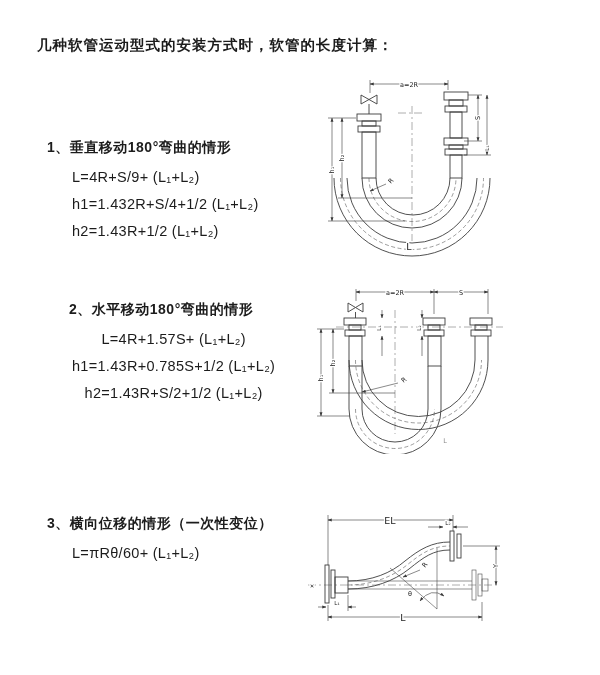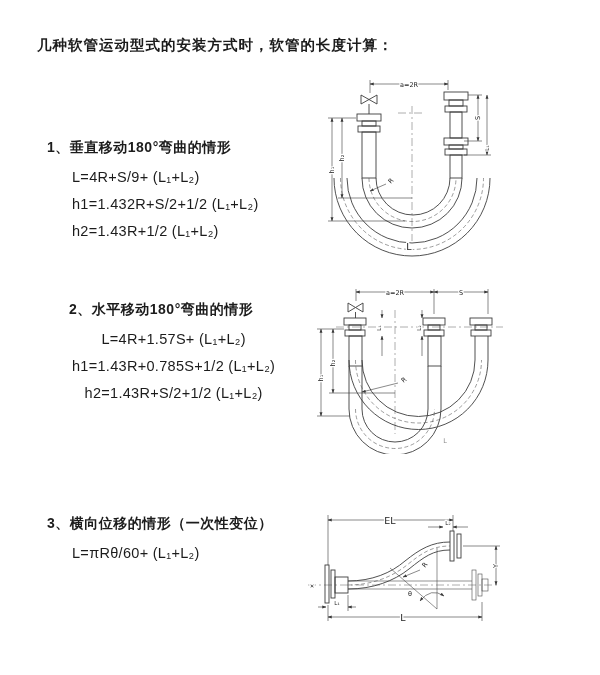--- a/index.html
+++ b/index.html
@@ -26,21 +26,21 @@
 </head>
 <body>
 
 <div class="page">
 
   <div class="title">几种软管运动型式的安装方式时，软管的长度计算：</div>
 
   <div class="section" id="sec1">
     <div class="sec-heading">1、垂直移动180°弯曲的情形</div>
     <div class="formula">L=4R+S/9+ (L₁+L₂)</div>
-    <div class="formula">h1=1.432R+S/2+1/2 (L₁+L₂)</div>
+    <div class="formula">h1=1.432R+S/4+1/2 (L₁+L₂)</div>
     <div class="formula">h2=1.43R+1/2 (L₁+L₂)</div>
   </div>
 
   <div class="section" id="sec2">
     <div class="sec-heading">2、水平移动180°弯曲的情形</div>
     <div class="formula">L=4R+1.57S+ (L₁+L₂)</div>
     <div class="formula">h1=1.43R+0.785S+1/2 (L₁+L₂)</div>
     <div class="formula">h2=1.43R+S/2+1/2 (L₁+L₂)</div>
   </div>
 

